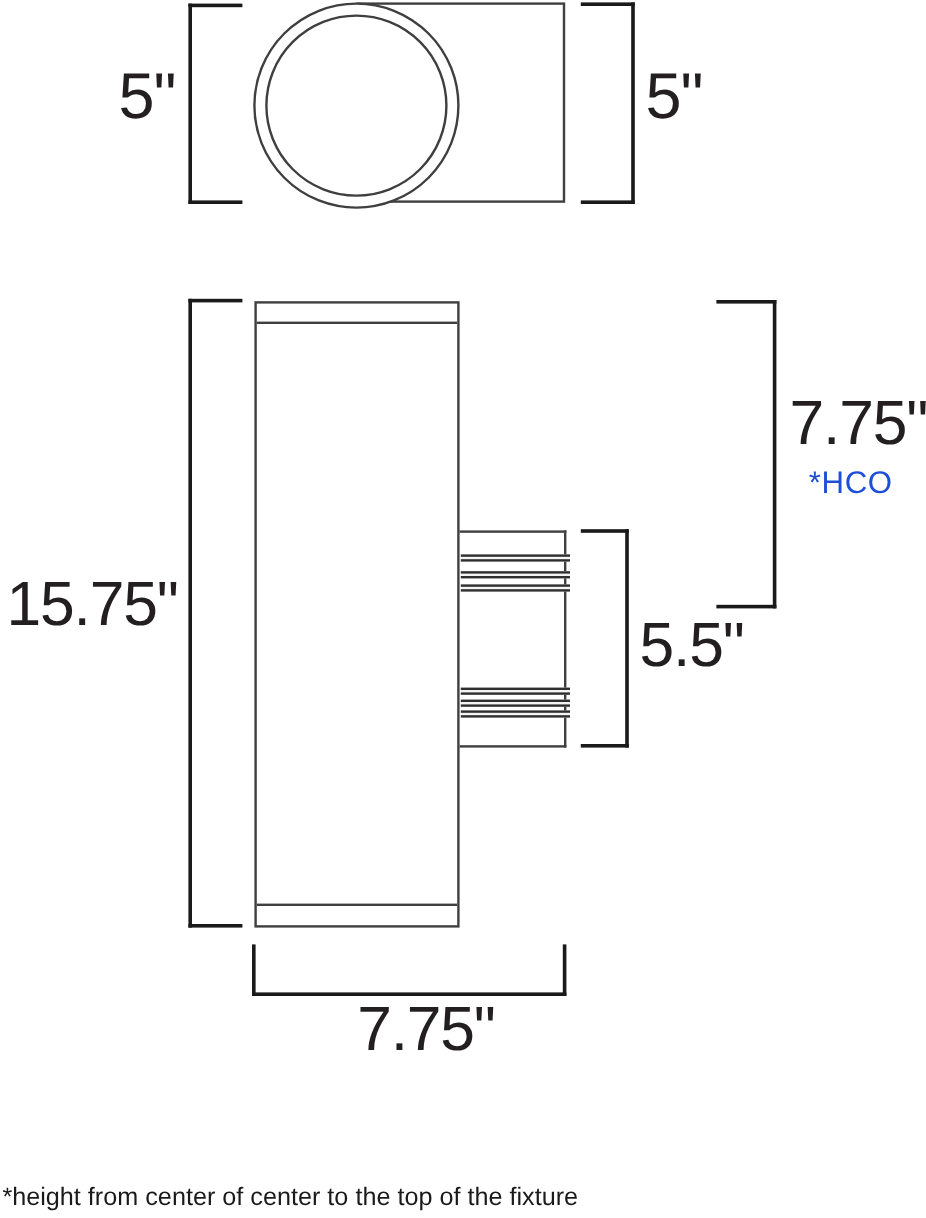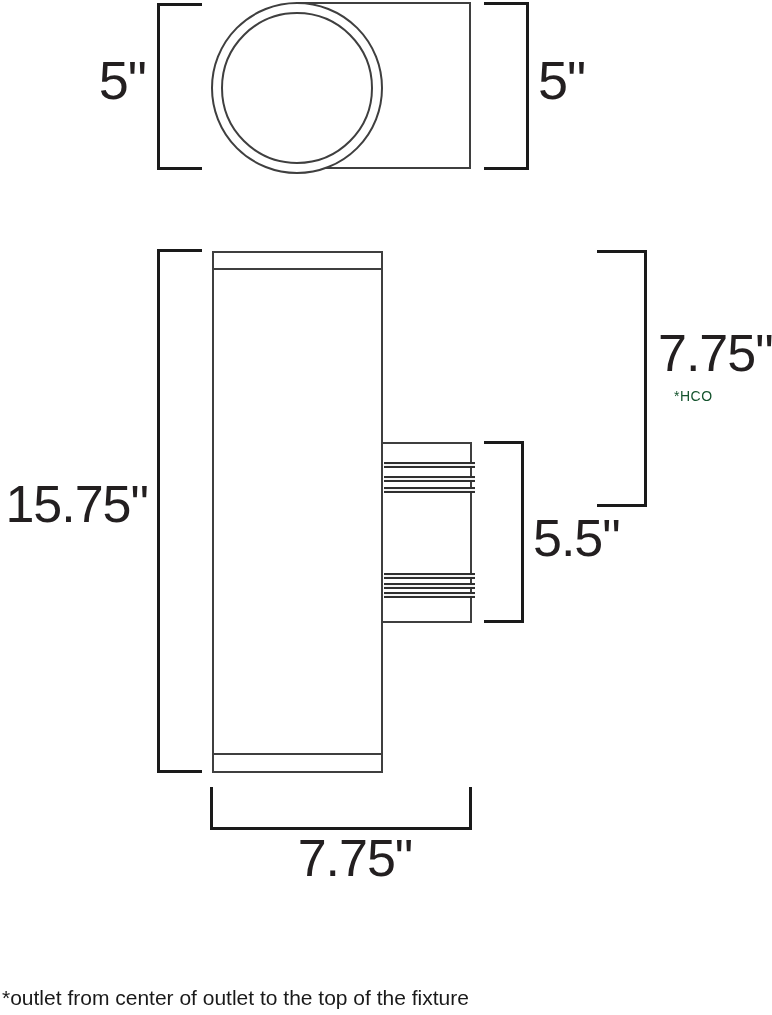--- a/index.html
+++ b/index.html
@@ -18,21 +18,21 @@
   
   .bk{border:0 solid #1a1a1a;}
   .bk-left{border-left-width:3px;border-top-width:3px;border-bottom-width:3px;}
   .bk-right{border-right-width:3px;border-top-width:3px;border-bottom-width:3px;}
   .bk-bottom{border-left-width:3px;border-right-width:3px;border-bottom-width:3px;}
   
   .dim{
     font-size:52px;line-height:1;letter-spacing:-1px;
     white-space:nowrap;color:#231f20;
   }
-  .dim-sm{font-size:14px;letter-spacing:0.5px;line-height:1;white-space:nowrap;color:#14532d;}
+  .dim-sm{font-size:26px;letter-spacing:0.5px;line-height:1;white-space:nowrap;color:#1d4ed8;}
   .note{font-size:21px;line-height:1.2;white-space:nowrap;color:#1a1a1a;}
   .circle{border-radius:50%;}
   .rib{
     height:6px;
     border-top:2px solid #2f2f2f;
     border-bottom:2px solid #2f2f2f;
     background:#f4f4f4;
   }
 </style>
 </head>
@@ -87,15 +87,15 @@
 
     <div class="abs bk bk-right" style="left:484px;top:441px;width:40px;height:182px;"></div>
 
     <div class="abs dim" style="left:533px;top:512px;">5.5"</div>
 
     <div class="abs bk bk-bottom" style="left:210px;top:787px;width:262px;height:43px;"></div>
 
     <div class="abs dim" style="left:210px;top:832px;width:290px;text-align:center;">7.75"</div>
   </div>
 
-  <div class="abs note" style="left:2px;top:985px;">*outlet from center of outlet to the top of the fixture</div>
+  <div class="abs note" style="left:2px;top:985px;">*height from center of center to the top of the fixture</div>
 
 </div>
 
 </body></html>

